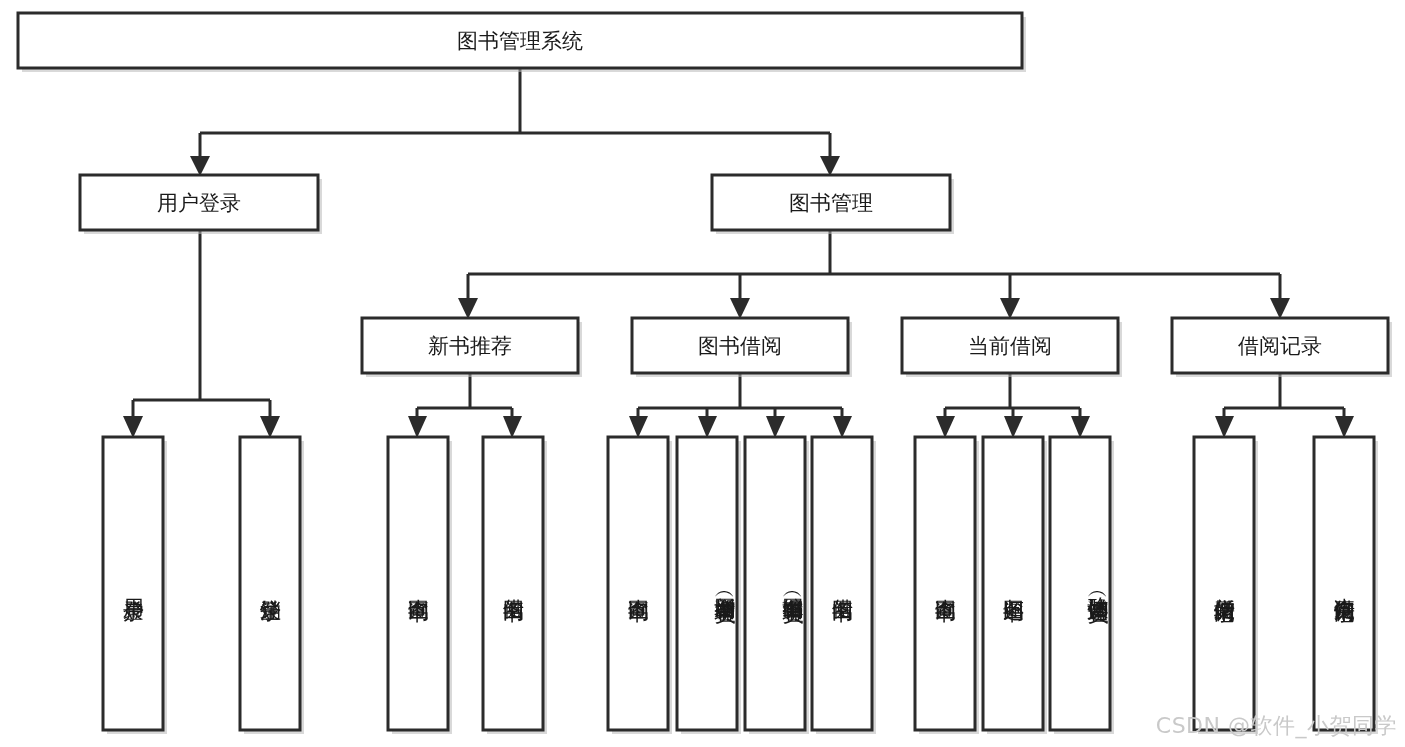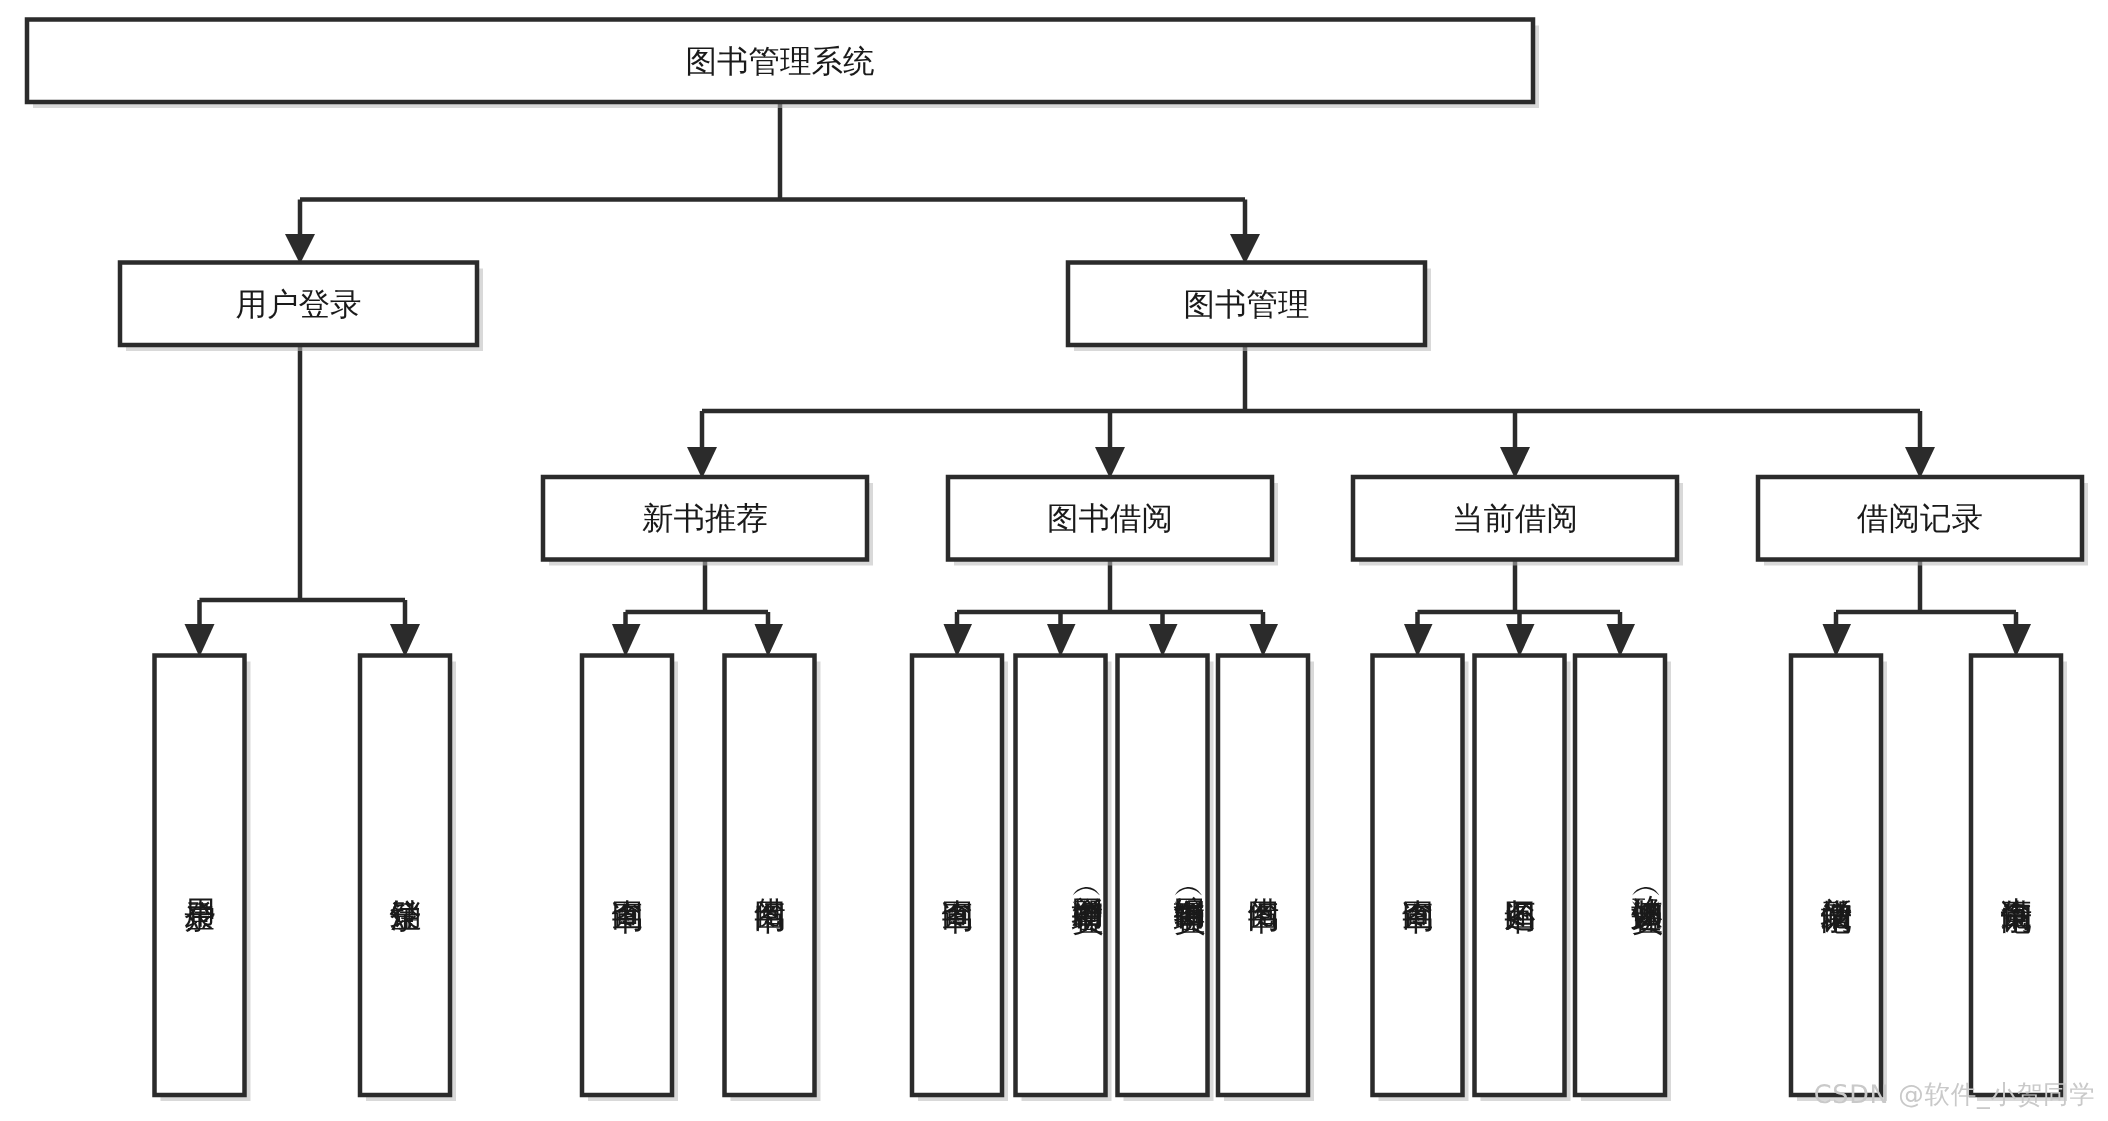--- a/index.html
+++ b/index.html
@@ -32,21 +32,21 @@
     font-family:"DejaVu Sans","Liberation Sans",sans-serif;
     font-size:21px;
     text-anchor:middle;
     dominant-baseline:middle;
   }
   .watermark{
     position:absolute;
     right:8px;
     bottom:6px;
     color:#c9c9c9;
-    font-size:17px;
+    font-size:22px;
     font-family:"DejaVu Sans","Liberation Sans",sans-serif;
     letter-spacing:.5px;
     white-space:nowrap;
     user-select:none;
   }
 </style>
 </head>
 <body>
 
 <svg id="canvas" viewBox="0 0 1405 747" xmlns="http://www.w3.org/2000/svg">

